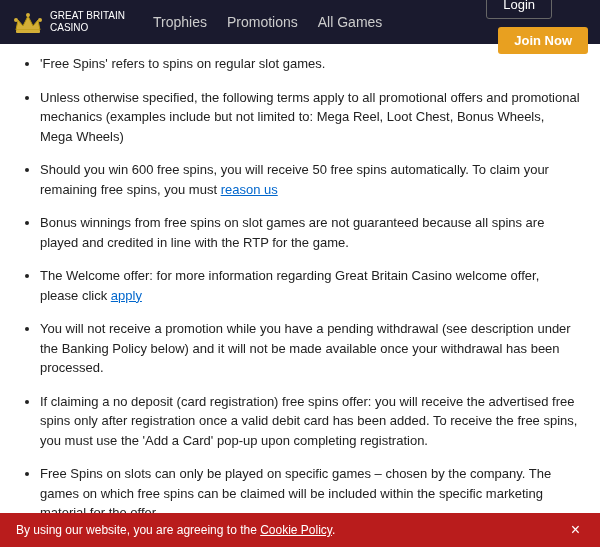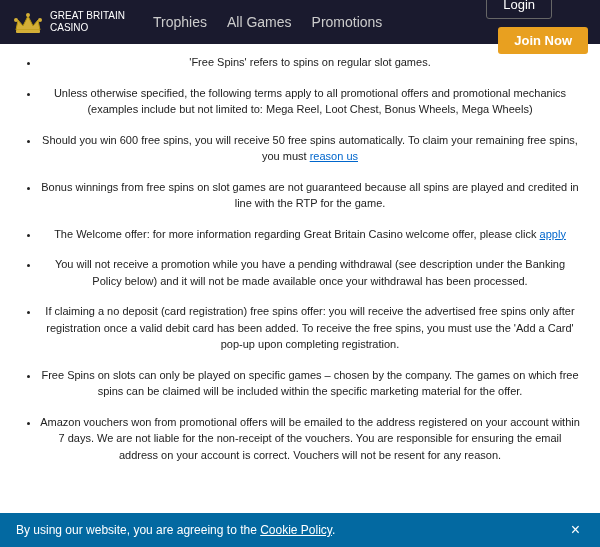--- a/index.html
+++ b/index.html
@@ -111,37 +111,36 @@
 
     .bullet-list {
       list-style: disc;
       padding-left: 20px;
     }
 
     .bullet-list li {
       margin-bottom: 14px;
       line-height: 1.5;
       color: #222;
-      font-size: 11px;
-      text-align: center;
+      font-size: 13px;
     }
 
     .link-blue {
       color: #0066cc;
       text-decoration: underline;
       cursor: pointer;
     }
 
     
     .cookie-banner {
       position: fixed;
       bottom: 0;
       left: 0;
       width: 600px;
-      background: #0369a1;
+      background: #b91c1c;
       color: #fff;
       display: flex;
       align-items: center;
       justify-content: space-between;
       padding: 8px 16px;
       font-size: 12px;
       z-index: 200;
     }
 
     .cookie-text {
@@ -182,22 +181,22 @@
         <circle cx="28" cy="14" r="2" fill="#d4af37"></circle>
       </svg>
       <div class="logo-text">
         <span>GREAT BRITAIN</span>
         <span>CASINO</span>
       </div>
     </div>
 
     <nav class="nav-links">
       <a class="nav-link">Trophies</a>
+      <a class="nav-link">Promotions</a>
       <a class="nav-link">All Games</a>
-      <a class="nav-link">Promotions</a>
     </nav>
   </div>
 
   <div class="header-right">
     <button class="btn-login">Login</button>
     <button class="btn-join">Join Now</button>
   </div>
 </header>
 
 <main class="content">

